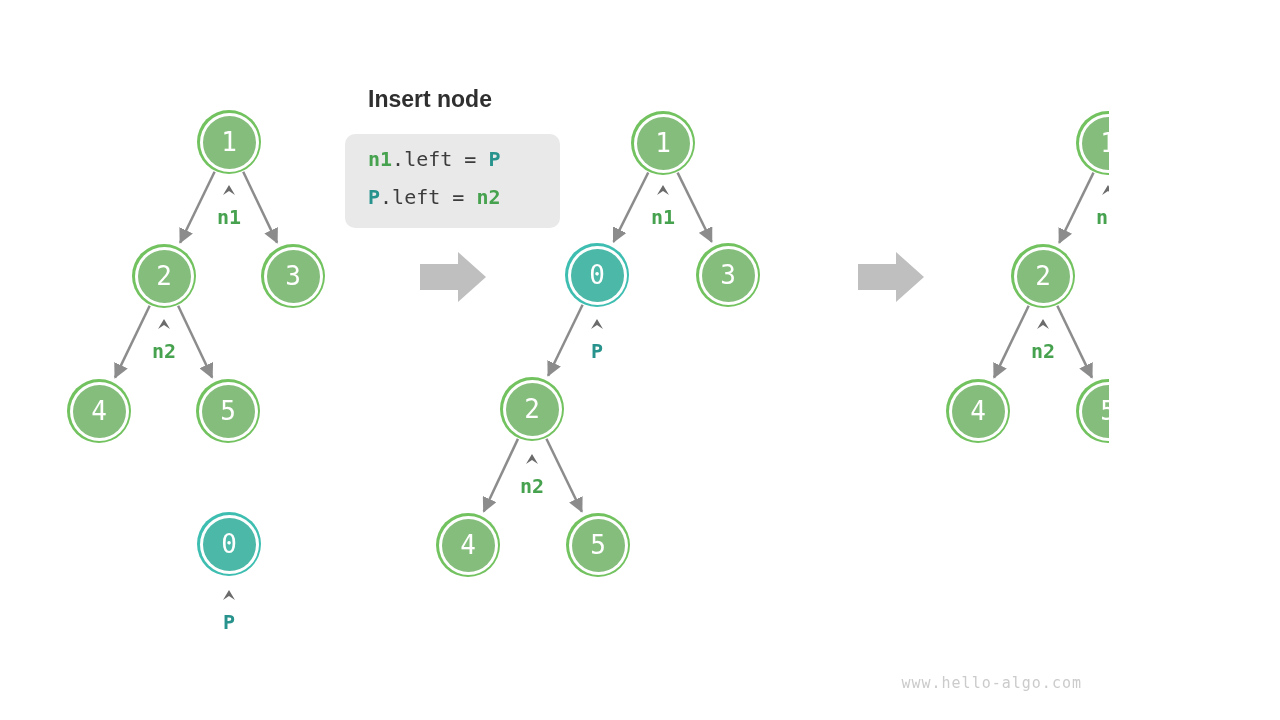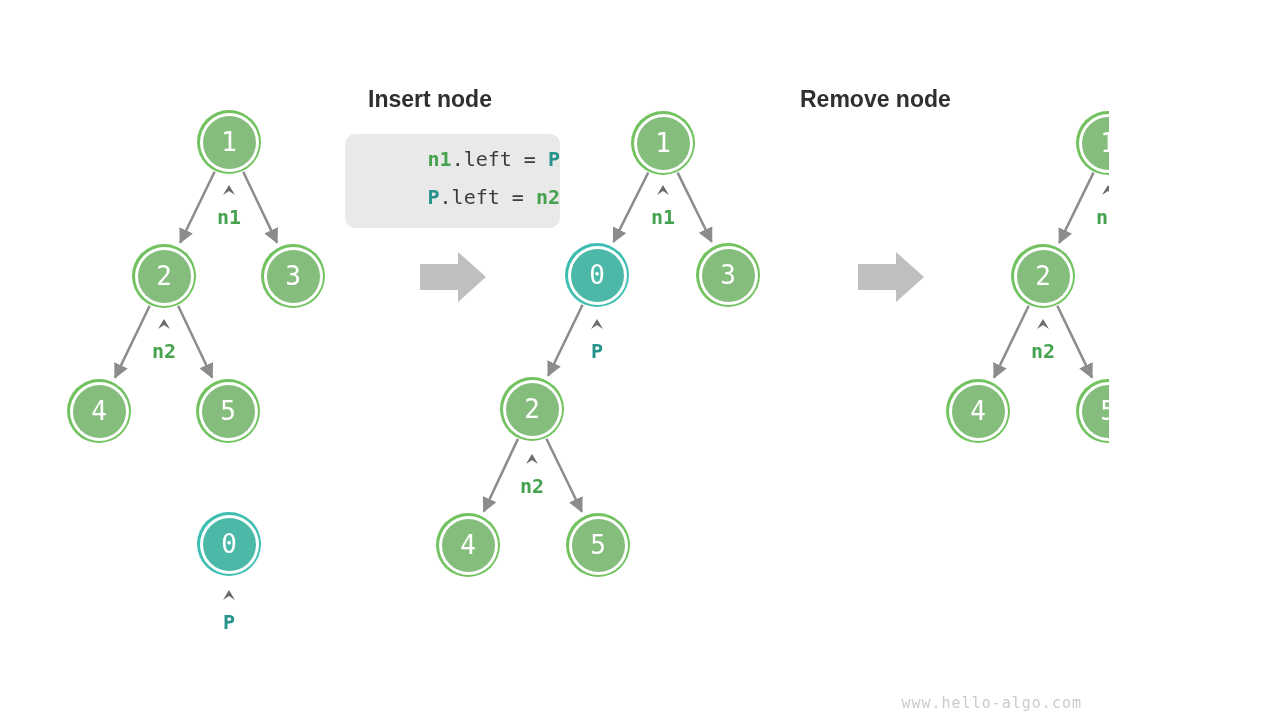--- a/index.html
+++ b/index.html
@@ -14,25 +14,25 @@
   .node .digit{position:absolute;inset:0;display:flex;align-items:center;justify-content:center;
         z-index:2;font-size:26px;font-weight:500;color:#ffffff;}
   .pointer-label{position:absolute;transform:translate(-50%,-50%);font-weight:bold;font-size:20px;
         white-space:nowrap;}
   .title{position:absolute;font-family:"Liberation Sans","DejaVu Sans",sans-serif;
         font-weight:bold;font-size:23px;white-space:nowrap;}
   .insert-title{left:368px;top:86px;}
   .remove-title{left:800px;top:86px;}
   .code-box{position:absolute;border-radius:10px;padding:6px 0 6px 23px;width:192px;
         font-size:20px;line-height:38px;white-space:pre;}
-  .insert-box{left:345px;top:134px;height:82px;text-align:right;}
+  .insert-box{left:345px;top:134px;height:82px;}
   .remove-box{left:790px;top:136px;height:40px;}
   .code-line .tok{font-weight:bold;}
   .code-line .tok-plain{font-weight:normal;}
-  .watermark{position:absolute;right:27px;bottom:8px;font-size:15px;letter-spacing:1px;}
+  .watermark{position:absolute;right:27px;bottom:28px;font-size:15px;letter-spacing:1px;}
 </style>
 </head>
 <body>
 
 <div class="canvas">
   <svg id="edges-svg" width="1280" height="720">
     <defs>
       <marker id="arrowhead" markerWidth="6" markerHeight="6" refX="5.5" refY="3" orient="auto">
         <path d="M0,0 L6,3 L0,6 Z" fill="#8C8C8C"></path>
       </marker>
@@ -58,21 +58,20 @@
       <line x1="1057.3159154195057" y1="305.7330551020503" x2="1091.9488221054028" y2="377.6629382189133" stroke="#8C8C8C" stroke-width="2.5" marker-end="url(#arrowhead)"></line>
       <polygon points="1102,195 1108,185 1114,195 1108,191" fill="#6B6B6B"></polygon>
       <polygon points="1037,329 1043,319 1049,329 1043,325" fill="#6B6B6B"></polygon>
       <polygon points="420,264 458,264 458,252 486,277 458,302 458,290 420,290" fill="#BFBFBF"></polygon>
       <polygon points="858,264 896,264 896,252 924,277 896,302 896,290 858,290" fill="#BFBFBF"></polygon>
     </svg>
 
   <div class="title insert-title" style="color: rgb(47, 47, 47);">Insert node</div>
   <div class="code-box insert-box" style="background: rgb(233, 233, 233);"><div class="code-line"><span class="tok" style="color: rgb(70, 162, 78);">n1</span><span class="tok tok-plain" style="color: rgb(60, 60, 60);">.left = </span><span class="tok" style="color: rgb(39, 147, 140);">P</span></div><div class="code-line"><span class="tok" style="color: rgb(39, 147, 140);">P</span><span class="tok tok-plain" style="color: rgb(60, 60, 60);">.left = </span><span class="tok" style="color: rgb(70, 162, 78);">n2</span></div></div>
 
-  <div class="title remove-title" style="color: rgb(47, 47, 47);">Remove node</div>
 
   <div id="nodes-layer">
       <div class="node" style="left: 229px; top: 142px; --fill: #85BD7C; --ring: #72C25F;">
         <span class="digit" style="color: rgb(255, 255, 255);">1</span>
       </div>
       <div class="node" style="left: 164px; top: 276px; --fill: #85BD7C; --ring: #72C25F;">
         <span class="digit" style="color: rgb(255, 255, 255);">2</span>
       </div>
       <div class="node" style="left: 293px; top: 276px; --fill: #85BD7C; --ring: #72C25F;">
         <span class="digit" style="color: rgb(255, 255, 255);">3</span>

